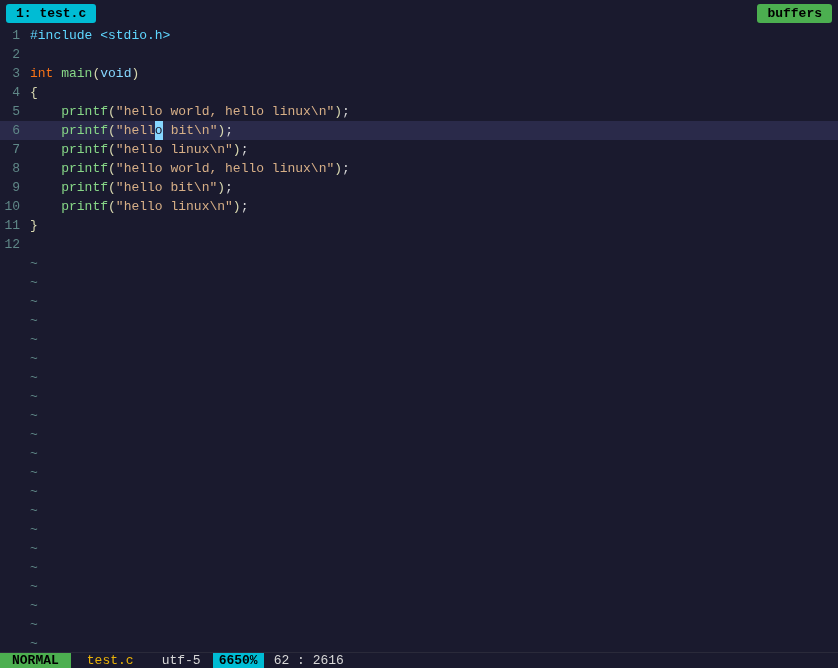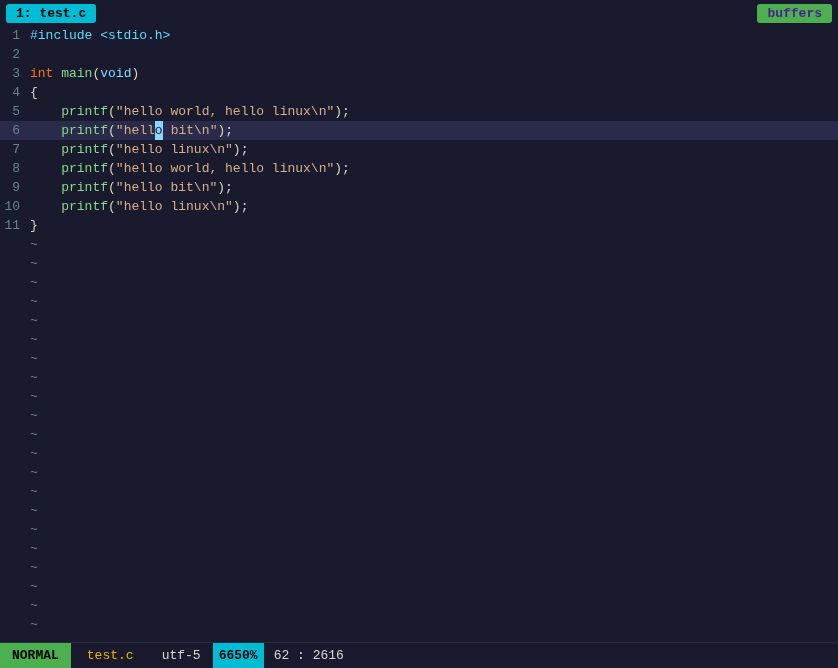--- a/index.html
+++ b/index.html
@@ -33,21 +33,21 @@
       color: #000;
       font-size: 13px;
       font-weight: bold;
       padding: 2px 10px;
       border-radius: 3px;
       font-family: 'Courier New', Courier, monospace;
       text-align: center;
     }
     .buffers-btn {
       background: #4caf50;
-      color: #4c1d95;
+      color: #000000;
       font-size: 13px;
       font-weight: bold;
       padding: 2px 10px;
       border-radius: 3px;
       font-family: 'Courier New', Courier, monospace;
     }
 
     
     #editor {
       flex: 1;
@@ -89,21 +89,21 @@
       background: #87d7ff;
       color: #1a1a2e;
       width: 8px;
     }
 
     
     #status-bar {
       display: flex;
       align-items: center;
       background: #1a1a2e;
-      height: 26px;
+      height: 16px;
       padding: 0;
       border-top: 1px solid #2a2a3a;
       font-size: 13px;
       font-family: 'Courier New', Courier, monospace;
     }
     .status-mode {
       background: #4caf50;
       color: #000;
       font-weight: bold;
       padding: 3px 12px;
@@ -192,20 +192,24 @@
         <span class="line-num">9</span>
         <span class="line-content"><span style="color: rgb(135, 215, 135);">    printf</span><span style="color: rgb(215, 215, 175);">(</span><span style="color: rgb(215, 175, 135);">"hello bit\n"</span><span style="color: rgb(215, 215, 175);">)</span><span style="color: rgb(215, 215, 215);">;</span></span>
       </div>
       <div class="code-line">
         <span class="line-num">10</span>
         <span class="line-content"><span style="color: rgb(135, 215, 135);">    printf</span><span style="color: rgb(215, 215, 175);">(</span><span style="color: rgb(215, 175, 135);">"hello linux\n"</span><span style="color: rgb(215, 215, 175);">)</span><span style="color: rgb(215, 215, 215);">;</span></span>
       </div>
       <div class="code-line">
         <span class="line-num">11</span>
         <span class="line-content"><span style="color: rgb(215, 215, 175);">}</span></span>
+      </div>
+      <div class="code-line">
+        <span class="line-num">12</span>
+        <span class="line-content"></span>
       </div>
       <div class="code-line">
         <span class="line-num"></span>
         <span class="line-content tilde-lines">~</span>
       </div>
       <div class="code-line">
         <span class="line-num"></span>
         <span class="line-content tilde-lines">~</span>
       </div>
       <div class="code-line">

